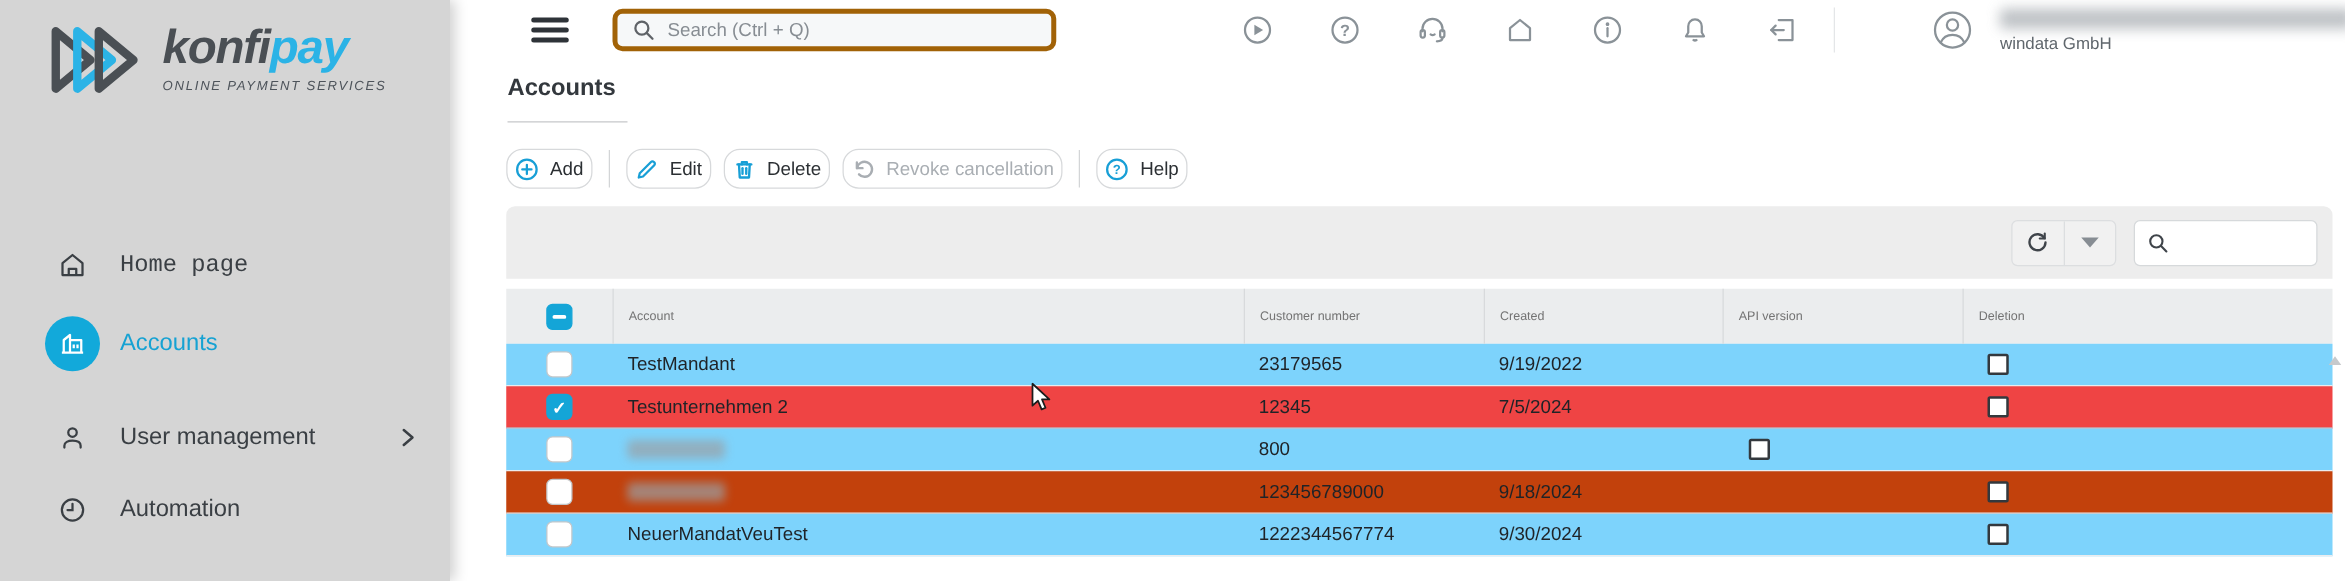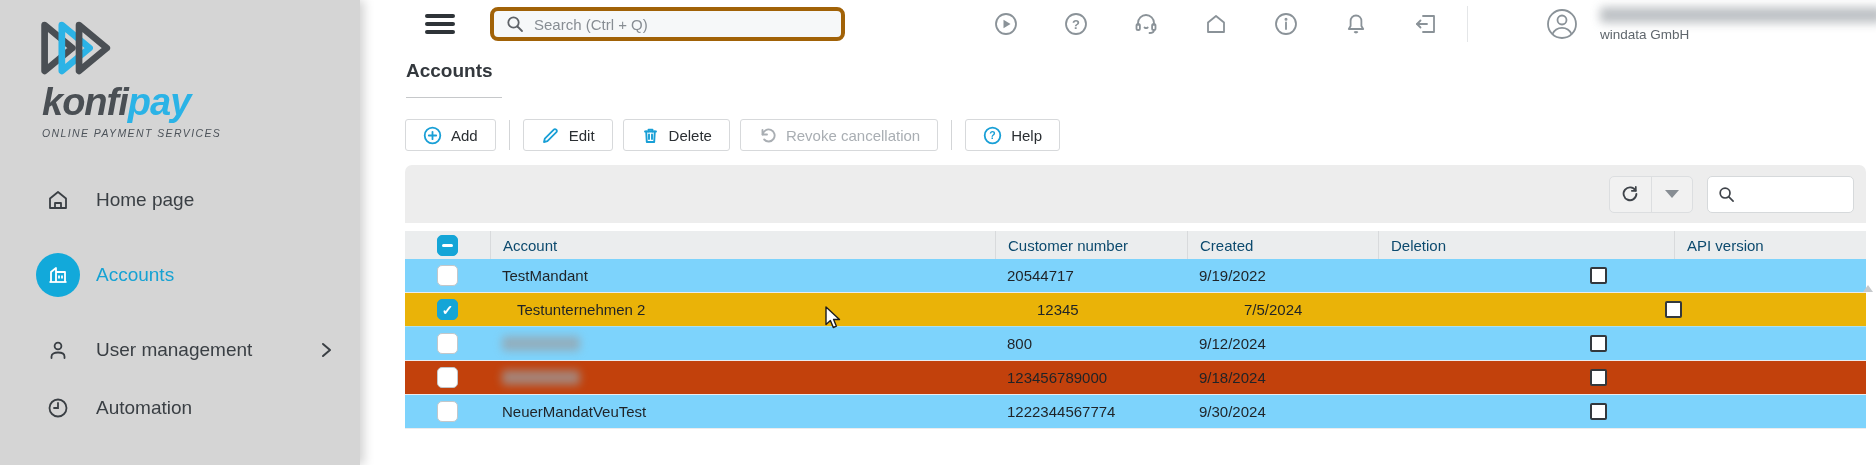--- a/index.html
+++ b/index.html
@@ -3,21 +3,21 @@
 <meta charset="utf-8">
 <style>
   * { margin:0; padding:0; box-sizing:border-box; }
   html,body { width:1876px; height:465px; overflow:hidden; background:#fff;
               font-family:"Liberation Sans", sans-serif; }
   .app { position:relative; width:1876px; height:465px; display:flex; }
 
   
   .sidebar { position:relative; width:360px; height:465px; background:#d5d5d5;
              box-shadow:4px 0 10px rgba(0,0,0,.18); z-index:5; flex:none; }
-  .logo { position:absolute; top:16px; left:36px; display:flex; align-items:flex-start;flex-direction:column; }
+  .logo { position:absolute; top:16px; left:36px; display:flex; align-items:flex-start; }
   .logo-text { margin-left:6px; }
   .wordmark { font-size:38px; font-weight:bold; font-style:italic; letter-spacing:-1px; line-height:44px; }
   .wm-dark { color:#4a4f54; } .wm-blue { color:#2bb3e6; }
   .tagline { font-size:10.5px; font-style:italic; letter-spacing:1.4px; color:#4d535a;
              text-align:right; margin-top:3px; white-space:nowrap; }
   .nav-item { position:absolute; left:0; right:0; height:44px; display:flex; align-items:center;
               padding-left:36px; cursor:pointer; color:#3a3f44; font-size:19px; }
   .nav-icon { width:44px; height:44px; display:flex; align-items:center; justify-content:center;
               border-radius:50%; margin-right:16px; flex:none; }
   .nav-item.active .nav-icon { background:#12a9da; }
@@ -48,54 +48,54 @@
   .email-blur { width:283px; height:16px; background:#a8adb2; border-radius:3px;
                 filter:blur(5px); opacity:.75; }
   .company { font-size:13.5px; color:#5f666c; margin-top:4px; }
 
   
   .page-title { position:absolute; left:46px; top:60px; font-size:19px; font-weight:bold; color:#33383d; }
   .title-rule { position:absolute; left:46px; top:97px; width:96px; height:1px; background:#c6c8ca; }
 
   
   .btn-row { position:absolute; left:45px; top:119px; height:32px; display:flex; align-items:center; gap:10px; }
-  .btn { height:32px; display:flex; align-items:center; gap:9px; padding:0 17px;
-         background:#fff; border:1px solid #d7d9db; border-radius:3px; font-size:15px;
+  .btn { height:32px; display:flex; align-items:center; gap:9px; padding:0 6px;
+         background:#fff; border:1px solid #d7d9db; border-radius:13px; font-size:15px;
          color:#2b2f33; cursor:pointer; white-space:nowrap; }
   .btn.disabled { color:#a9aeb3; cursor:default; }
   .btn-sep { width:1px; height:30px; background:#d3d5d7; margin:0 3px; }
 
   
   .grid { position:absolute; left:45px; top:165px; width:1461px; bottom:0; }
   .grid-toolbar { height:58px; background:#ededed; border-radius:7px 7px 0 0;
                   display:flex; align-items:center; justify-content:flex-end; padding-right:12px; gap:14px; }
   .refresh-group { height:37px; width:84px; border:1px solid #dcdee0; border-radius:5px;
                    background:#f1f1f1; display:flex; align-items:stretch; overflow:hidden; }
   .rg-cell { flex:1; display:flex; align-items:center; justify-content:center; cursor:pointer; }
   .rg-div { width:1px; background:#dcdee0; }
   .tri-down { width:0; height:0; border-left:7px solid transparent; border-right:7px solid transparent;
               border-top:8px solid #878d93; }
   .grid-search { height:37px; width:147px; background:#fff; border:1px solid #d6d9db; border-radius:5px;
                  display:flex; align-items:center; padding:0 10px; }
   .grid-search input { border:none; outline:none; width:100%; margin-left:8px; font-size:14px;
                        font-family:inherit; color:#3c4043; background:transparent; }
-  .ghead { margin-top:8px; height:28px; background:#ebedee; display:flex; align-items:stretch;
-           font-size:15px; color:#0c4a6e; }
+  .ghead { margin-top:8px; height:44px; background:#ebedee; display:flex; align-items:stretch;
+           font-size:10px; color:#737373; }
   .gcell { display:flex; align-items:center; padding-left:12px; }
   .ghead .gcell + .gcell { border-left:1px solid #d8dadc; }
   .c-check { width:85px; justify-content:center; padding-left:0; }
   .c-account { width:505px; }
   .c-customer { width:192px; }
   .c-created { width:191px; }
   .c-api { width:192px; }
   .c-deletion { flex:1; }
   .trow { height:34px; display:flex; align-items:stretch; font-size:15px; color:#1f2327;
           background:#7dd3fc; border-bottom:1px solid #ebecee; cursor:pointer; }
   .trow.striped { background:#c2410c; }
-  .trow.selected { background:#eab308; border-bottom-color:#a9e1f3;gap:15px; }
+  .trow.selected { background:#ef4444; border-bottom-color:#a9e1f3; }
   .cb { width:21px; height:21px; border:1.5px solid #c3c7ca; border-radius:5px; background:#fff;
         display:flex; align-items:center; justify-content:center; cursor:pointer; }
   .cb.checked { background:#14a5d7; border-color:#14a5d7; color:#fff; font-size:14px; font-weight:bold; }
   .cb.checked::after { content:"\2713"; }
   .cb.indet { background:#14a5d7; border-color:#14a5d7; }
   .cb.indet::after { content:""; width:11px; height:3px; background:#fff; border-radius:1.5px; }
   .sq { width:17px; height:17px; border:2px solid #33383d; border-radius:2px; background:#fff;
         cursor:pointer; margin-left:8px; }
   .redacted-blob { width:78px; height:15px; background:#9aa0a5; border-radius:3px;
                    filter:blur(4px); opacity:.7; }
@@ -119,21 +119,21 @@
           <path d="M27,9 L56,33 L27,57 Z" fill="none" stroke="#2bb3e6" stroke-width="7" stroke-linejoin="round"></path>
           <path d="M45,9 L74,33 L45,57 Z" fill="none" stroke="#4a4f54" stroke-width="7" stroke-linejoin="round"></path>
         </svg>
       </span>
       <div class="logo-text">
         <div class="wordmark"><span class="wm-dark">konfi</span><span class="wm-blue">pay</span></div>
         <div class="tagline">ONLINE PAYMENT SERVICES</div>
       </div>
     </div>
 
-    <div class="nav-item" style="top:178px;">
+    <div class="nav-item" style="top:190px;font-family:Liberation Mono, monospace;">
       <span class="nav-icon">
         <svg width="24" height="24" viewBox="0 0 24 24" fill="none" stroke="#3a3f44" stroke-width="1.8" stroke-linejoin="round">
           <path d="M4 10.5 L12 4 L20 10.5 V20 H4 Z"></path>
             <path d="M9 20 V15 H15 V20"></path>
         </svg>
       </span>
       <span class="nav-label">Home page</span>
     </div>
 
     <div class="nav-item active" style="top:253px;">
@@ -343,31 +343,31 @@
         </div>
       </div>
 
       <div class="ghead">
         <div class="gcell c-check">
           <span class="cb indet"></span>
         </div>
         <div class="gcell c-account">Account</div>
         <div class="gcell c-customer">Customer number</div>
         <div class="gcell c-created">Created</div>
+        <div class="gcell c-api">API version</div>
         <div class="gcell c-deletion">Deletion</div>
-        <div class="gcell c-api">API version</div>
       </div>
 
       <div id="grid-body">
           <div class="trow">
     <div class="gcell c-check">
       <span class="cb"></span>
     </div>
     <div class="gcell c-account">TestMandant</div>
-    <div class="gcell c-customer">20544717</div>
+    <div class="gcell c-customer">23179565</div>
     <div class="gcell c-created">9/19/2022</div>
     <div class="gcell c-api"></div>
     <div class="gcell c-deletion">
       <span class="sq"></span>
     </div>
   </div>
           <div class="trow selected">
     <div class="gcell c-check">
       <span class="cb checked"></span>
     </div>
@@ -380,21 +380,20 @@
     </div>
   </div>
           <div class="trow">
     <div class="gcell c-check">
       <span class="cb"></span>
     </div>
     <div class="gcell c-account">
               <span class="redacted-blob"></span>
             </div>
     <div class="gcell c-customer">800</div>
-    <div class="gcell c-created">9/12/2024</div>
     <div class="gcell c-api"></div>
     <div class="gcell c-deletion">
       <span class="sq"></span>
     </div>
   </div>
           <div class="trow striped">
     <div class="gcell c-check">
       <span class="cb"></span>
     </div>
     <div class="gcell c-account">

